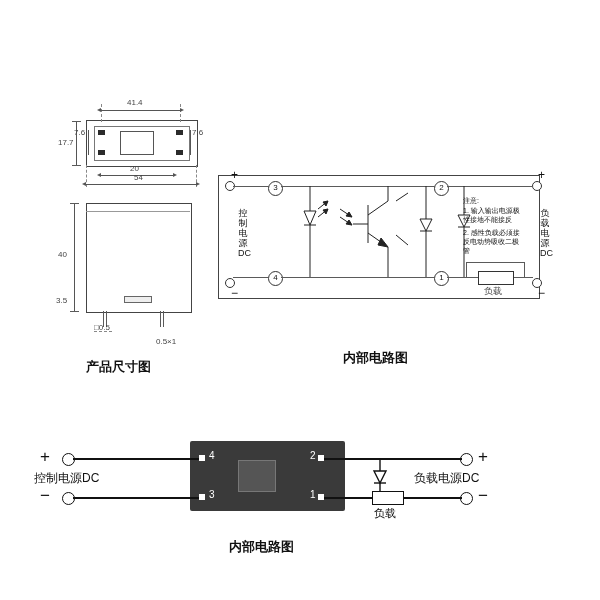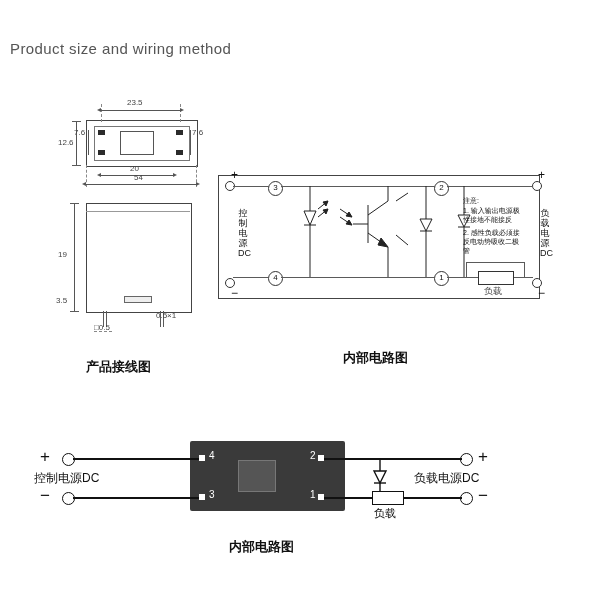--- a/index.html
+++ b/index.html
@@ -66,39 +66,38 @@
   .bsign{position:absolute;font-size:17px;color:#111;}
   .btxt{position:absolute;font-size:12px;color:#111;white-space:nowrap;}
   .bcirc{position:absolute;width:11px;height:11px;border:1.4px solid #111;border-radius:50%;background:#fff;}
   .bln{position:absolute;background:#111;}
 </style>
 </head>
 <body>
 
 <div class="page">
 
-  <div class="title">Product size and wiring method</div>
 
   <div>
     <div class="tv-outer"></div>
     <div class="tv-inner"></div>
     <div class="tv-win"></div>
 
     <div class="pin" style="left:98px;top:130px;width:7px;height:5px;"></div>
     <div class="pin" style="left:98px;top:150px;width:7px;height:5px;"></div>
     <div class="pin" style="left:176px;top:130px;width:7px;height:5px;"></div>
     <div class="pin" style="left:176px;top:150px;width:7px;height:5px;"></div>
 
     <div class="dashv" style="left:101px;top:104px;height:18px;"></div>
     <div class="dashv" style="left:180px;top:104px;height:18px;"></div>
     <div class="arrline arrow-l arrow-r" style="left:101px;top:110px;width:79px;"></div>
-    <div class="dim" style="left:127px;top:98px;">23.5</div>
+    <div class="dim" style="left:127px;top:98px;">41.4</div>
 
     <div class="varr" style="left:76px;top:121px;height:44px;"></div>
-    <div class="dim" style="left:58px;top:138px;">12.6</div>
+    <div class="dim" style="left:58px;top:138px;">17.7</div>
     <div class="dashv" style="left:76px;top:121px;height:0;"></div>
     <div class="ln h" style="left:72px;top:121px;width:9px;"></div>
     <div class="ln h" style="left:72px;top:165px;width:9px;"></div>
 
     <div class="varr" style="left:88px;top:130px;height:25px;"></div>
     <div class="dim" style="left:74px;top:128px;">7.6</div>
 
     <div class="varr" style="left:190px;top:130px;height:25px;"></div>
     <div class="dim" style="left:192px;top:128px;">7.6</div>
 
@@ -117,31 +116,31 @@
     <div class="sv-slot"></div>
 
     <div class="ln v" style="left:103px;top:311px;height:16px;"></div>
     <div class="ln v" style="left:106px;top:311px;height:16px;"></div>
     <div class="ln v" style="left:160px;top:311px;height:16px;"></div>
     <div class="ln v" style="left:163px;top:311px;height:16px;"></div>
 
     <div class="varr" style="left:74px;top:203px;height:108px;"></div>
     <div class="ln h" style="left:70px;top:203px;width:9px;"></div>
     <div class="ln h" style="left:70px;top:311px;width:9px;"></div>
-    <div class="dim" style="left:58px;top:250px;">19</div>
+    <div class="dim" style="left:58px;top:250px;">40</div>
 
     <div class="varr" style="left:74px;top:295px;height:16px;"></div>
     <div class="dim" style="left:56px;top:296px;text-align:center;">3.5</div>
 
     <div class="dash" style="left:94px;top:331px;width:18px;"></div>
     <div class="dim" style="left:94px;top:323px;">□0.5</div>
-    <div class="dim" style="left:156px;top:311px;">0.5×1</div>
-  </div>
-
-  <div class="cap" style="left:86px;top:358px;">产品接线图</div>
+    <div class="dim" style="left:156px;top:337px;">0.5×1</div>
+  </div>
+
+  <div class="cap" style="left:86px;top:358px;">产品尺寸图</div>
 
   <div>
     <div class="circ"></div>
 
     <div class="opencircle" style="left:225px;top:181px;"></div>
     <div class="opencircle" style="left:225px;top:278px;"></div>
     <div class="opencircle" style="left:532px;top:181px;"></div>
     <div class="opencircle" style="left:532px;top:278px;"></div>
 
     <div class="sign" style="left:231px;top:168px;">+</div>

